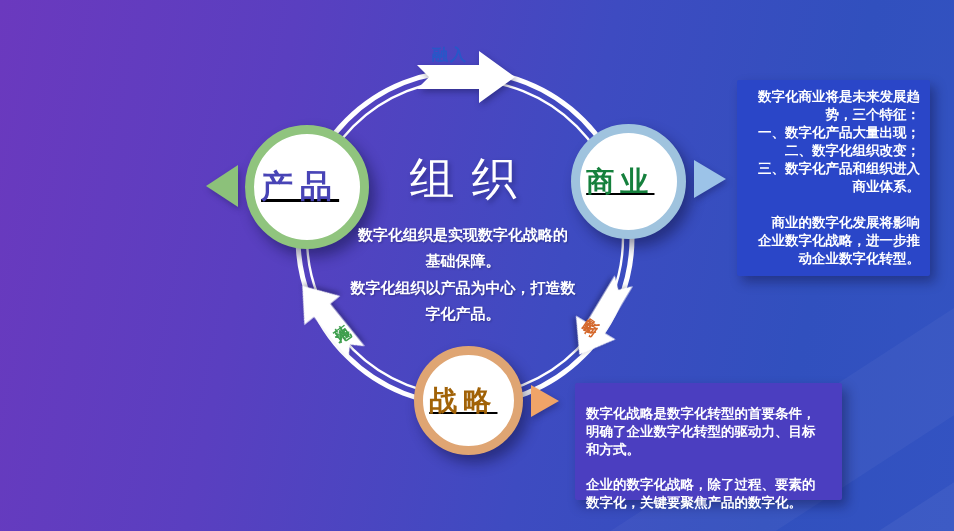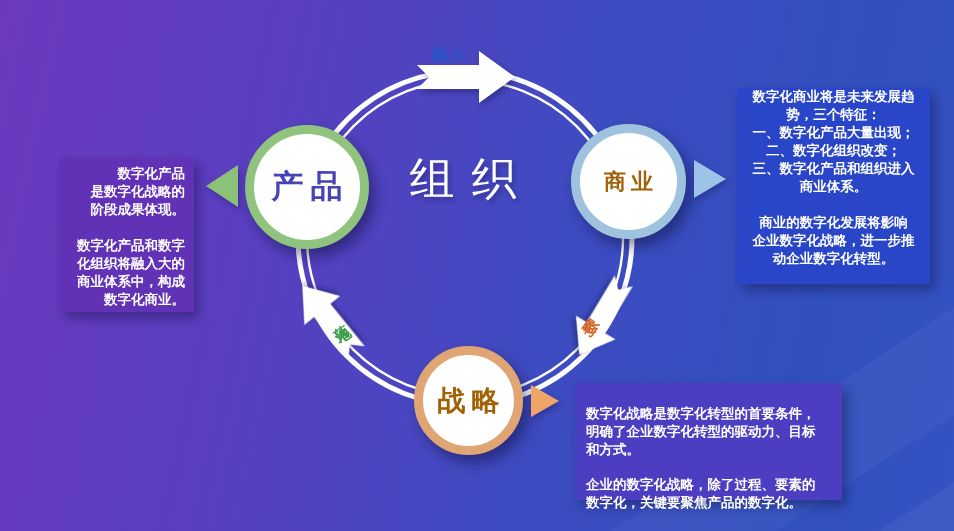--- a/index.html
+++ b/index.html
@@ -7,27 +7,27 @@
   .stage{
     position:relative;width:954px;height:531px;overflow:hidden;
     background:linear-gradient(102deg,#6B39BE 0%,#5A3FC0 28%,#3E4BC1 58%,#3150BE 82%,#3353C2 100%);
   }
   .streak{position:absolute;background:rgba(255,255,255,0.04);pointer-events:none;}
   .streak.s1{width:700px;height:90px;right:-220px;bottom:40px;transform:rotate(-33deg);}
   .streak.s2{width:700px;height:46px;right:-260px;bottom:-60px;transform:rotate(-33deg);background:rgba(255,255,255,0.05);}
   svg.overlay{position:absolute;left:0;top:0;}
   .arrow-shape{filter:drop-shadow(2px 3px 3px rgba(10,10,50,.35));}
   
-  .node{position:absolute;border-radius:50%;background:#fff;display:flex;align-items:center;justify-content:center;
-        box-shadow:6px 8px 14px rgba(10,10,50,.45);}
+  .node{position:absolute;border-radius:50%;background:#fff;display:flex;align-items:center;justify-content:flex-start;
+        box-shadow:6px 8px 14px rgba(10,10,50,.45);text-decoration:underline;}
   .node span{font-weight:bold;letter-spacing:.22em;text-indent:.22em;white-space:nowrap;}
   .node.product{left:245px;top:125px;width:106px;height:106px;border:9px solid #90C47E;}
   .node.product span{color:#4844B6;font-size:32px;}
   .node.business{left:571px;top:124px;width:97px;height:97px;border:9px solid #9FC3DE;}
-  .node.business span{color:#a16207;font-size:22px;}
+  .node.business span{color:#15803d;font-size:28px;}
   .node.strategy{left:414px;top:346px;width:91px;height:91px;border:9px solid #DFA573;}
   .node.strategy span{color:#a16207;font-size:28px;}
   
   .center-title{position:absolute;left:463px;top:179px;transform:translate(-50%,-50%);
     color:#fff;font-size:45px;font-weight:normal;letter-spacing:.38em;text-indent:.38em;white-space:nowrap;
     text-shadow:2px 3px 5px rgba(10,10,50,.35);}
   .center-desc{position:absolute;left:323px;top:222px;width:280px;color:#fff;font-size:15px;font-weight:bold;
     line-height:1.75;text-align:center;white-space:pre-line;text-shadow:1px 1px 2px rgba(10,10,50,.3);}
   
   .arrow-label{position:absolute;font-weight:bold;}
@@ -42,22 +42,22 @@
     border-right:32px solid #8CC17A;}
   .tri.business{left:694px;top:160px;border-top:19px solid transparent;border-bottom:19px solid transparent;
     border-left:32px solid #9CC3E8;}
   .tri.strategy{left:531px;top:385px;border-top:16px solid transparent;border-bottom:16px solid transparent;
     border-left:28px solid #F0A468;}
   
   .panel{position:absolute;color:#fff;font-weight:bold;white-space:pre-line;
     box-shadow:5px 6px 12px rgba(10,10,50,.38);border-radius:2px;}
   .panel.product{left:60px;top:158px;width:134px;height:154px;background:#6132B6;
     font-size:13.5px;line-height:1.33;text-align:right;padding:7px 9px;box-sizing:border-box;}
-  .panel.business{left:737px;top:88px;width:193px;height:196px;background:#2A46C8;
-    font-size:13.5px;line-height:1.33;text-align:center;padding:0 10px;box-sizing:border-box;}
+  .panel.business{left:737px;top:80px;width:193px;height:196px;background:#2A46C8;
+    font-size:13.5px;line-height:1.33;text-align:right;padding:8px 10px;box-sizing:border-box;}
   .panel.strategy{left:575px;top:383px;width:267px;height:117px;background:#4B3EC0;
     font-size:13.5px;line-height:1.32;text-align:left;padding:22px 11px;box-sizing:border-box;}
 </style>
 </head>
 <body>
 
 <div class="stage">
 
   <div class="streak s1"></div>
   <div class="streak s2"></div>
@@ -88,33 +88,29 @@
     <span>产品</span>
   </div>
   <div class="node business">
     <span>商业</span>
   </div>
   <div class="node strategy">
     <span>战略</span>
   </div>
 
   <div class="center-title">组织</div>
+  <div class="center-desc">数字化组织是实现数字化战略的
+基础保障。
+数字化组织以产品为中心，打造数
+字化产品。</div>
 
   <div class="tri product"></div>
   <div class="tri business"></div>
   <div class="tri strategy"></div>
 
-  <div class="panel product">数字化产品
-是数字化战略的
-阶段成果体现。
-
-数字化产品和数字
-化组织将融入大的
-商业体系中，构成
-数字化商业。</div>
   <div class="panel business">数字化商业将是未来发展趋
 势，三个特征：
 一、数字化产品大量出现；
 二、数字化组织改变；
 三、数字化产品和组织进入
 商业体系。
 
 商业的数字化发展将影响
 企业数字化战略，进一步推
 动企业数字化转型。</div>

